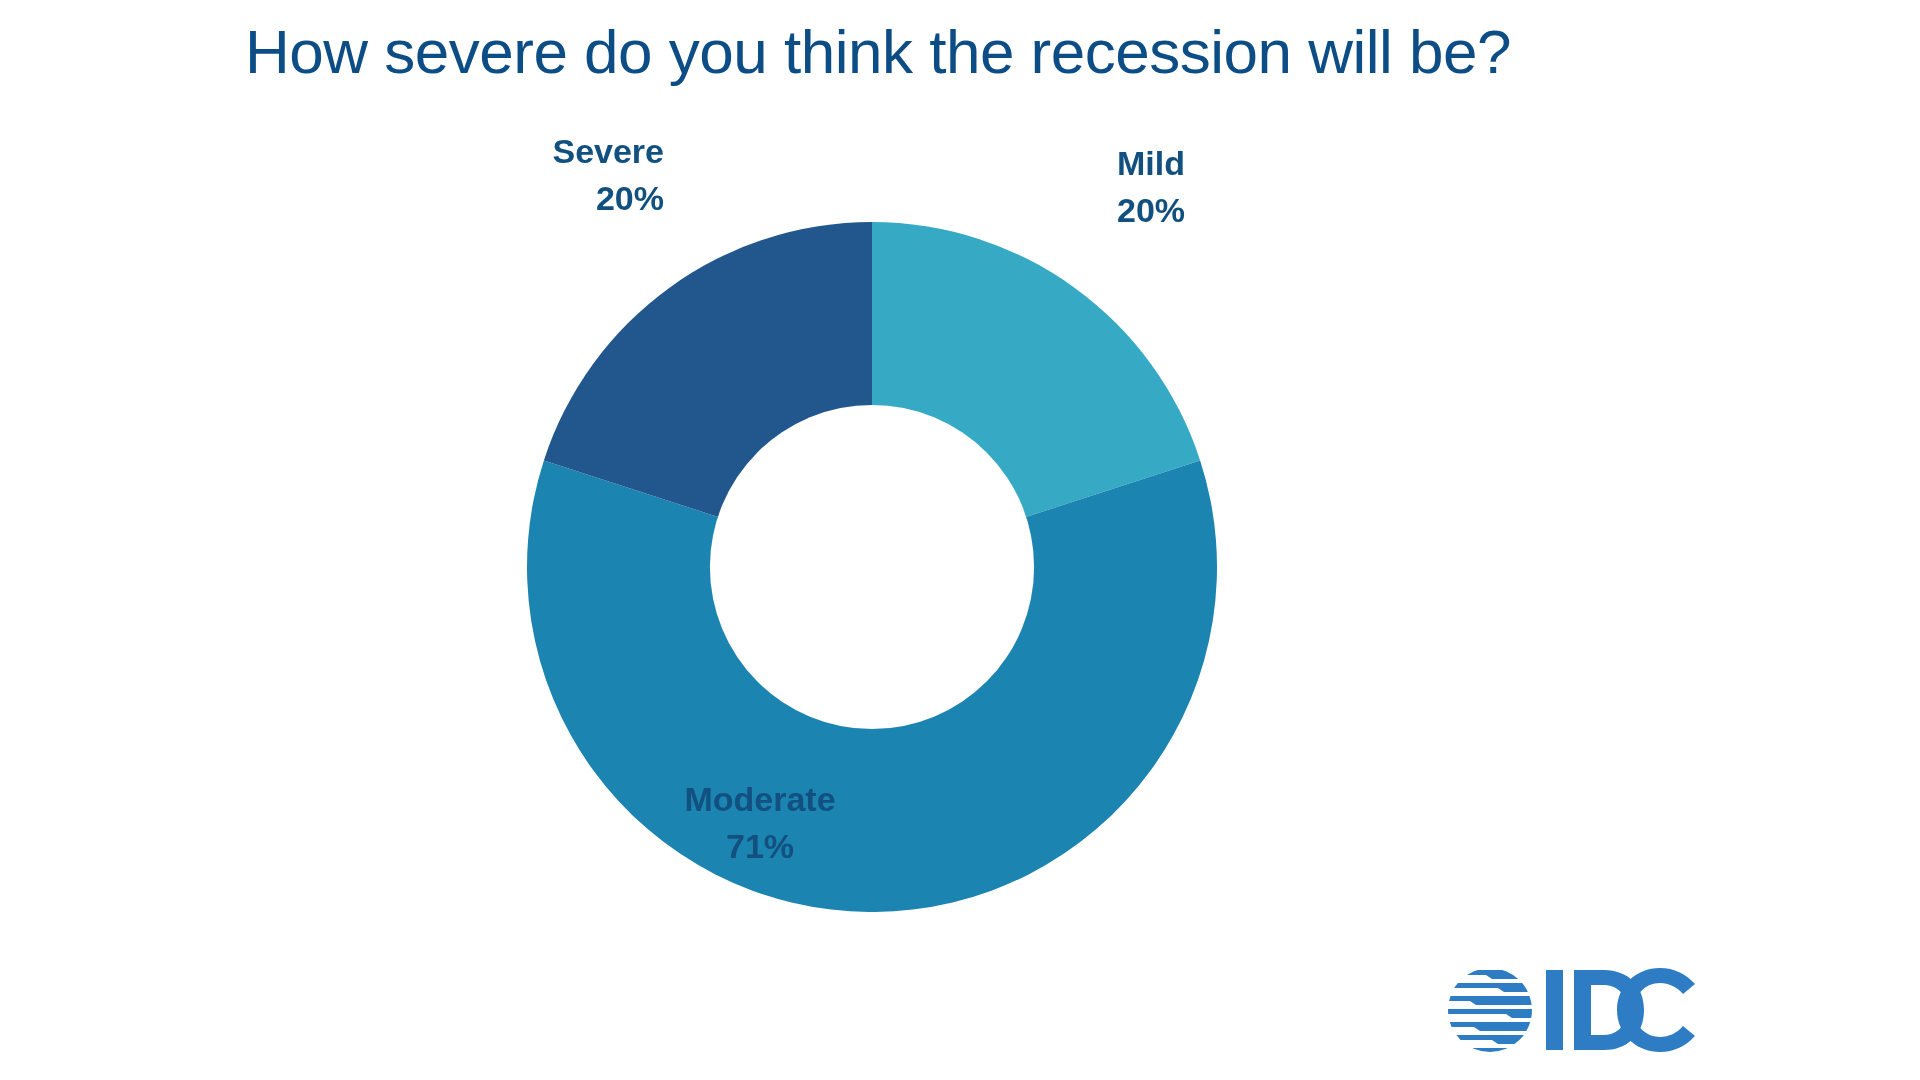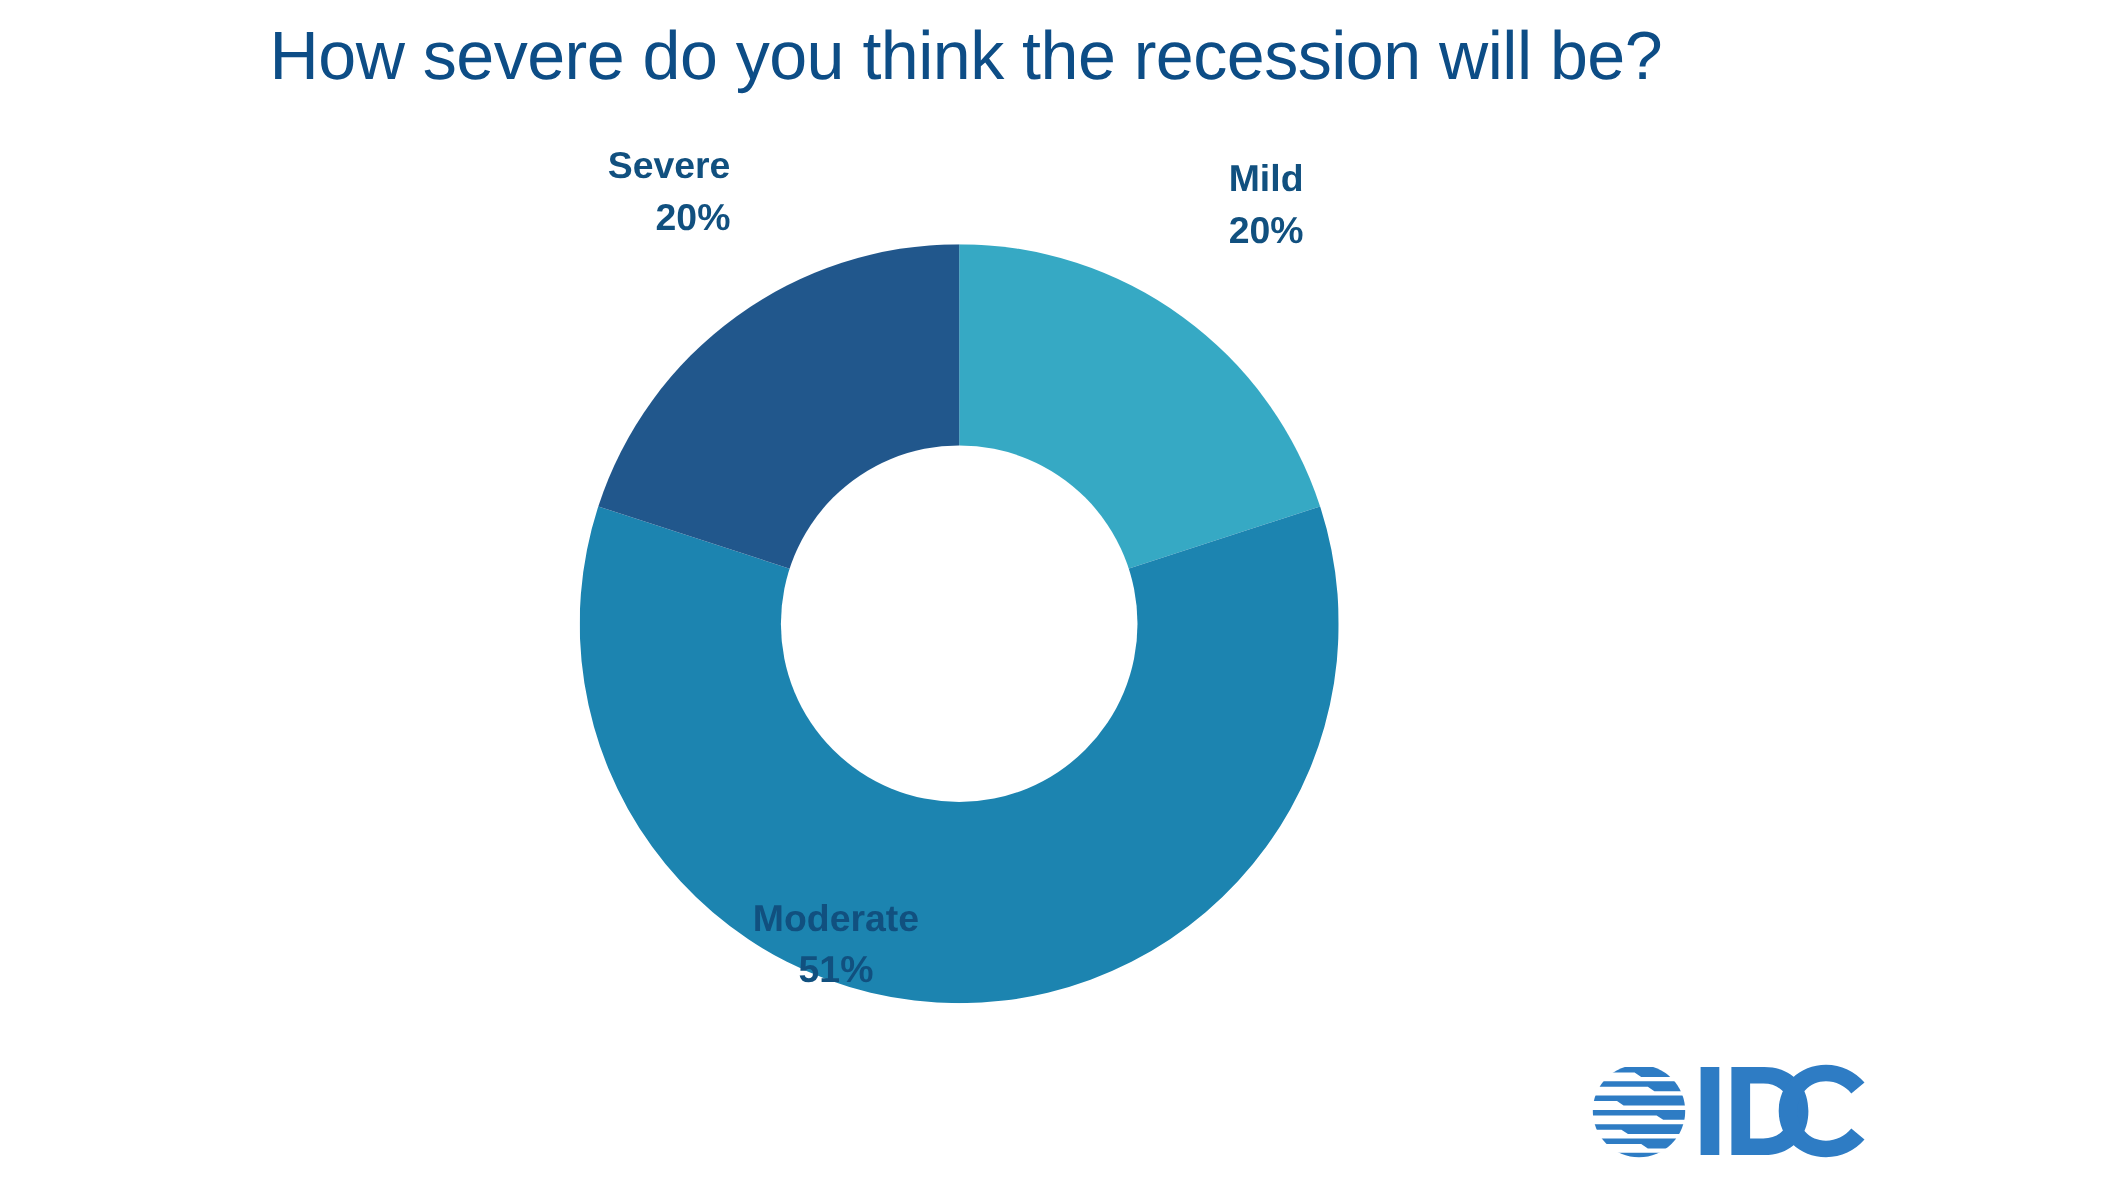--- a/index.html
+++ b/index.html
@@ -74,21 +74,21 @@
     text-align: right;
   }
   .label-mild {
     left: 1041px;
     top: 128px;
     width: 220px;
     margin-top: 12px;
   }
   .label-moderate {
     left: 600px;
-    top: 812px;
+    top: 776px;
     width: 320px;
   }
 
   
   .idc-logo {
     position: absolute;
     left: 1446px;
     top: 962px;
     width: 252px;
     height: 96px;
@@ -118,21 +118,21 @@
     <span class="lval">20%</span>
   </div>
 
   <div class="dlabel label-mild" style="color: rgb(17, 80, 127);">
     <span class="lname">Mild</span>
     <span class="lval">20%</span>
   </div>
 
   <div class="dlabel label-moderate" style="color: rgb(17, 80, 127);">
     <span class="lname">Moderate</span>
-    <span class="lval">51%</span>
+    <span class="lval">71%</span>
   </div>
 
   <div class="idc-logo">
     <svg width="252" height="96" viewBox="0 0 252 96">
       <g id="idc-globe">
         <clipPath id="globeClip">
           <circle cx="44" cy="48" r="42"></circle>
         </clipPath>
         <g clip-path="url(#globeClip)">
           <path d="M 10 8 H 78 V 17 H 46 L 40 13 H 10 Z" fill="#2e7cc4"></path>

